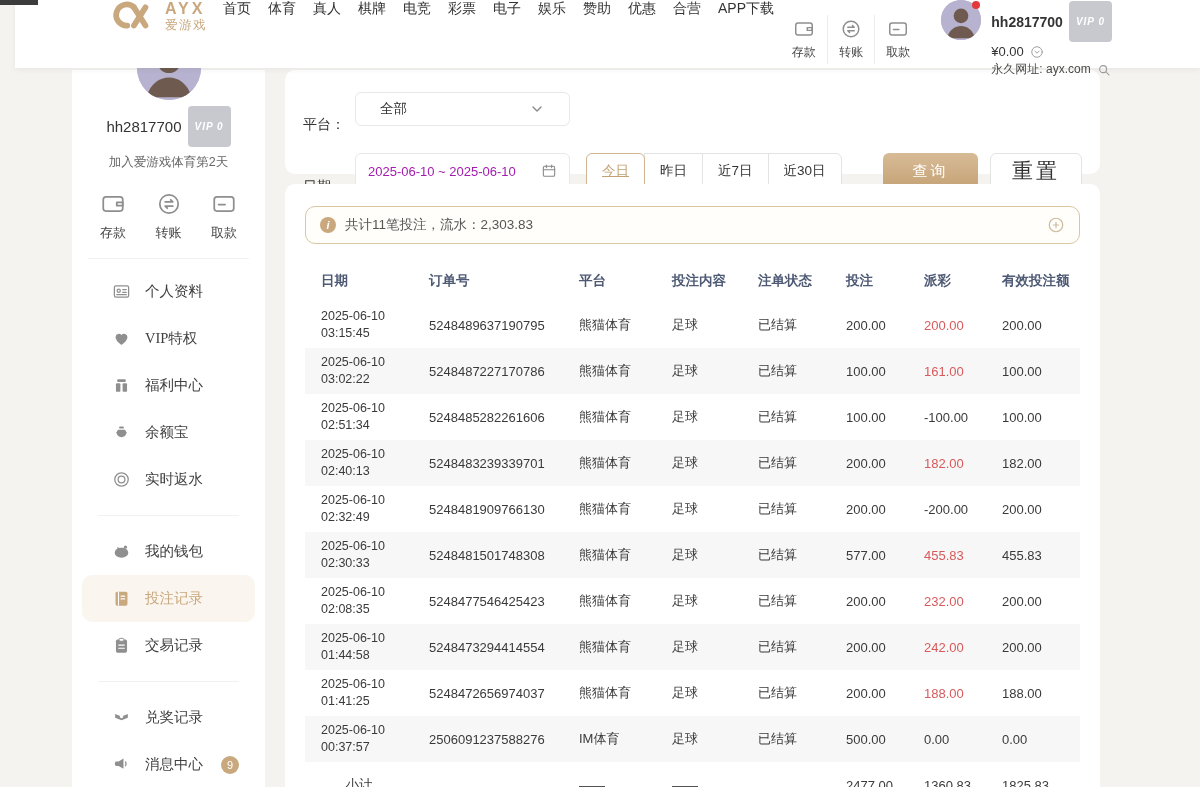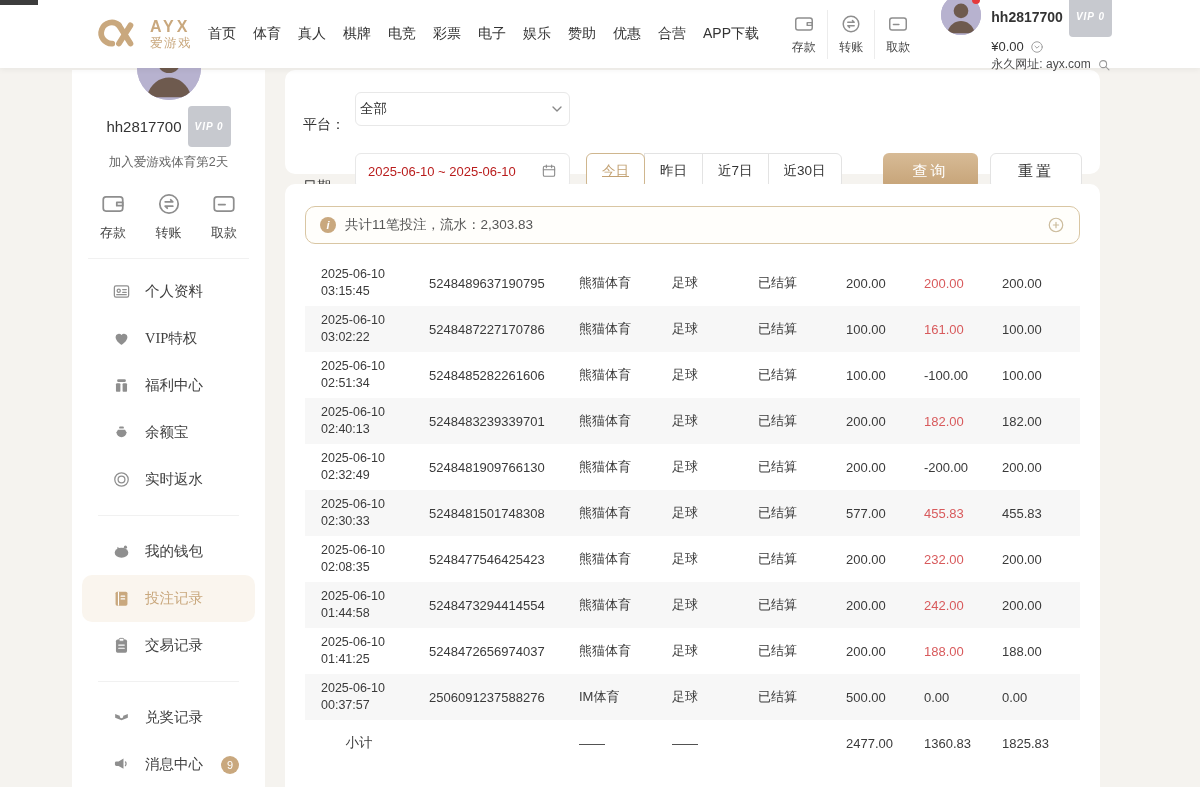--- a/index.html
+++ b/index.html
@@ -10,22 +10,22 @@
     font-family:"Liberation Sans","DejaVu Sans",sans-serif;
     color:#333;
   }
   .icon svg { display:block; }
 
   
   .top-artifact { position:absolute; top:0; left:0; width:38px; height:5px; background:#3c3c3c; z-index:50; }
 
   
   .navbar {
-    position:absolute; top:0; left:0; right:0; height:68px; background:#fff; z-index:30;
-    display:flex; align-items:center; padding:0 88px 0 95px;
+    position:absolute; top:0; left:15px; right:0; height:68px; background:#fff; z-index:30;
+    display:flex; align-items:flex-start; padding:0 88px 0 95px;
     box-shadow:0 2px 6px rgba(0,0,0,.05);
   }
   .logo { display:flex; align-items:center; gap:9px; cursor:pointer; }
   .logo-mark svg { width:46px; height:32px; }
   .logo-text { display:flex; flex-direction:column; line-height:1.15; }
   .logo-abbr { font-size:16px; font-weight:700; color:#c9a87e; letter-spacing:3px; }
   .logo-cn { font-size:12.5px; color:#c9a87e; letter-spacing:1.5px; }
   .nav-links { display:flex; gap:17px; margin-left:16px; }
   .nav-link { font-size:14px; color:#333; cursor:pointer; white-space:nowrap; }
   .nav-right { margin-left:auto; display:flex; align-items:center; }
@@ -68,33 +68,33 @@
   .menu-item.active .menu-label { color:#c9a87e; }
   .menu-item.active .icon svg { color:#c9a87e; }
   .menu-badge { margin-left:auto; margin-right:16px; width:18px; height:18px; border-radius:50%; background:#c9a87e; color:#fff; font-size:11px; display:flex; align-items:center; justify-content:center; }
   .menu-divider { height:1px; background:#f1f1f1; margin:12px 16px; }
 
   
   .filter-card { position:absolute; left:285px; top:70px; width:815px; height:104px; background:#fff; border-radius:10px; padding:14px 18px; z-index:5; }
   .f-row { display:flex; align-items:center; }
   .f-row + .f-row { margin-top:12px; }
   .f-label { width:52px; font-size:14px; color:#333;margin-top:32px; }
-  .select-box { width:215px; height:34px; border:1px solid #e8e8e8; border-radius:6px; display:flex; align-items:center; justify-content:space-between; padding:0 4px; cursor:pointer; background:#fff; }
+  .select-box { width:215px; height:34px; border:1px solid #e8e8e8; border-radius:6px; display:flex; align-items:center; justify-content:space-between; padding:0 24px; cursor:pointer; background:#fff; }
   .select-value { font-size:13.5px; color:#333; }
   .select-box .icon svg, .date-box .icon svg { width:16px; height:16px; color:#888; }
   .date-box { width:215px; height:36px; border:1px solid #e8e8e8; border-radius:6px; display:flex; align-items:center; justify-content:space-between; padding:0 12px; cursor:pointer; background:#fff; }
-  .date-value { font-size:13px; color:#b91c1c; }
+  .date-value { font-size:13px; color:#a21caf; }
   .range-group { display:flex; margin-left:16px; }
   .range-btn { height:36px; padding:0 15px; background:#fff; border:1px solid #e3e3e3; font-size:13.5px; color:#333; margin-left:-1px; cursor:pointer; font-family:inherit; }
   .range-btn:first-child { margin-left:0; border-radius:6px 0 0 6px; }
   .range-btn:last-child { border-radius:0 6px 6px 0; }
   .range-btn.active { border-color:#cfb68e; color:#c2a173; border-radius:6px; position:relative; z-index:1;text-decoration:underline; }
   .f-spacer { flex:1; }
   .btn-search { width:95px; height:36px; border:none; border-radius:6px; background:linear-gradient(180deg,#d7bb96,#c5a276); color:#fff; font-size:15px; letter-spacing:3px; cursor:pointer; font-family:inherit; }
-  .btn-reset { width:92px; height:36px; border:1px solid #e3e3e3; border-radius:6px; background:#fff; color:#333; font-size:15px; letter-spacing:3px; margin-left:12px; cursor:pointer; font-family:inherit; }
+  .btn-reset { width:92px; height:36px; border:1px solid #e3e3e3; border-radius:6px; background:#fff; color:#333; font-size:21px; letter-spacing:3px; margin-left:12px; cursor:pointer; font-family:inherit; }
 
   
   .table-card { position:absolute; left:285px; top:184px; width:815px; height:640px; background:#fff; border-radius:10px; padding:22px 20px 0; z-index:5; }
   .banner { height:38px; border:1px solid #d9c6a3; border-radius:10px; background:#fffefb; display:flex; align-items:center; gap:9px; padding:0 14px; }
   .info-icon { width:16px; height:16px; border-radius:50%; background:#c9a87e; color:#fff; font-size:11px; font-weight:700; font-style:italic; display:flex; align-items:center; justify-content:center; flex:none; }
   .banner-text { font-size:13.5px; color:#555; }
   .banner-expand { margin-left:auto; cursor:pointer; }
   .banner-expand svg { width:18px; height:18px; color:#ccbc9d; }
   .table { margin-top:16px; }
   .tgrid { display:grid; grid-template-columns:108px 150px 93px 86px 88px 78px 78px 1fr; }
@@ -414,20 +414,30 @@
     <span class="info-icon">i</span>
     <span class="banner-text">共计11笔投注，流水：2,303.83</span>
     <span class="icon banner-expand">
       <svg viewBox="0 0 24 24" fill="none" stroke="currentColor" stroke-width="1.6" stroke-linecap="round">
           <circle cx="12" cy="12" r="9"></circle>
           <path d="M12 8.5v7M8.5 12h7"></path>
         </svg>
     </span>
   </div>
   <div class="table">
+    <div class="tgrid" id="thead">
+        <div class="th">日期</div>
+        <div class="th">订单号</div>
+        <div class="th">平台</div>
+        <div class="th">投注内容</div>
+        <div class="th">注单状态</div>
+        <div class="th">投注</div>
+        <div class="th">派彩</div>
+        <div class="th">有效投注额</div>
+      </div>
     <div id="tbody">
         <div class="tgrid tr">
      <div class="td td-date">2025-06-10<br>03:15:45</div>
      <div class="td">5248489637190795</div>
      <div class="td">熊猫体育</div>
      <div class="td">足球</div>
      <div class="td">已结算</div>
      <div class="td">200.00</div>
      <div class="td red">200.00</div>
      <div class="td">200.00</div>

